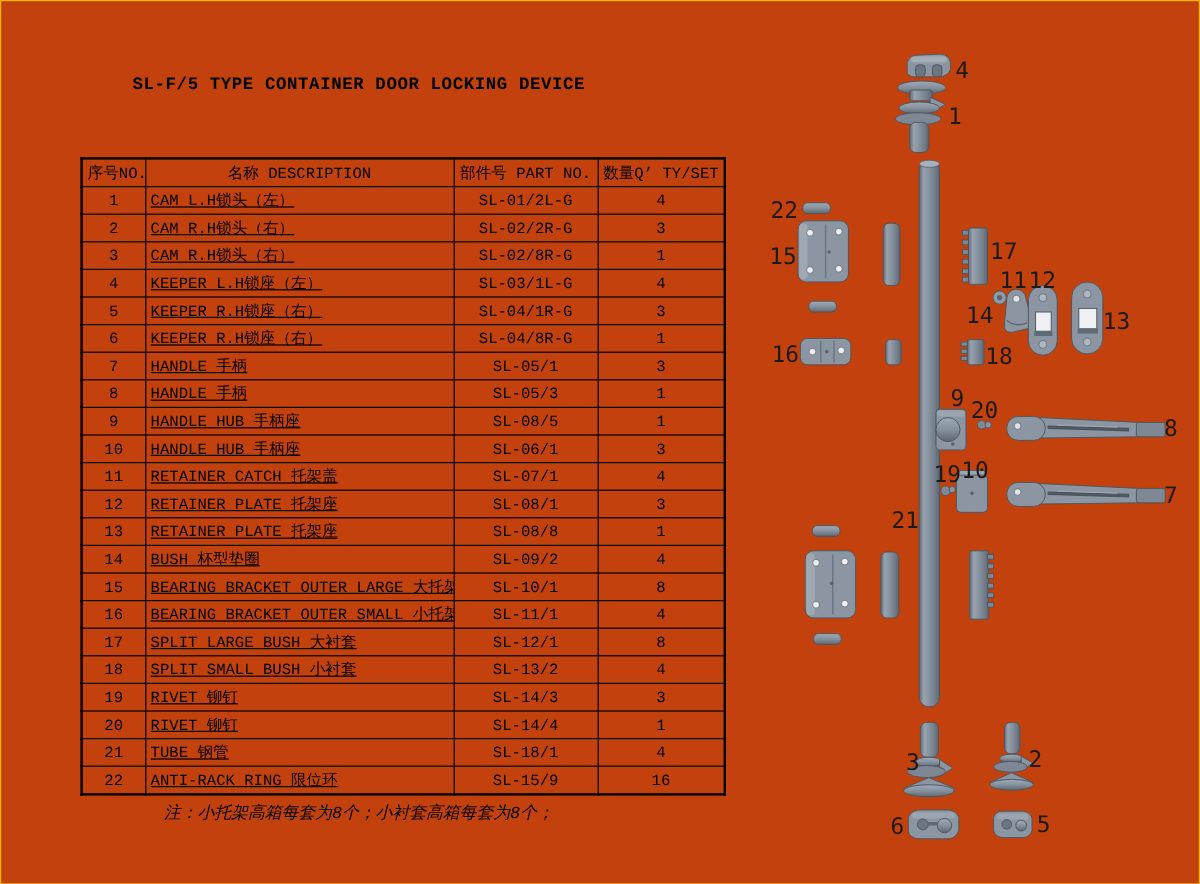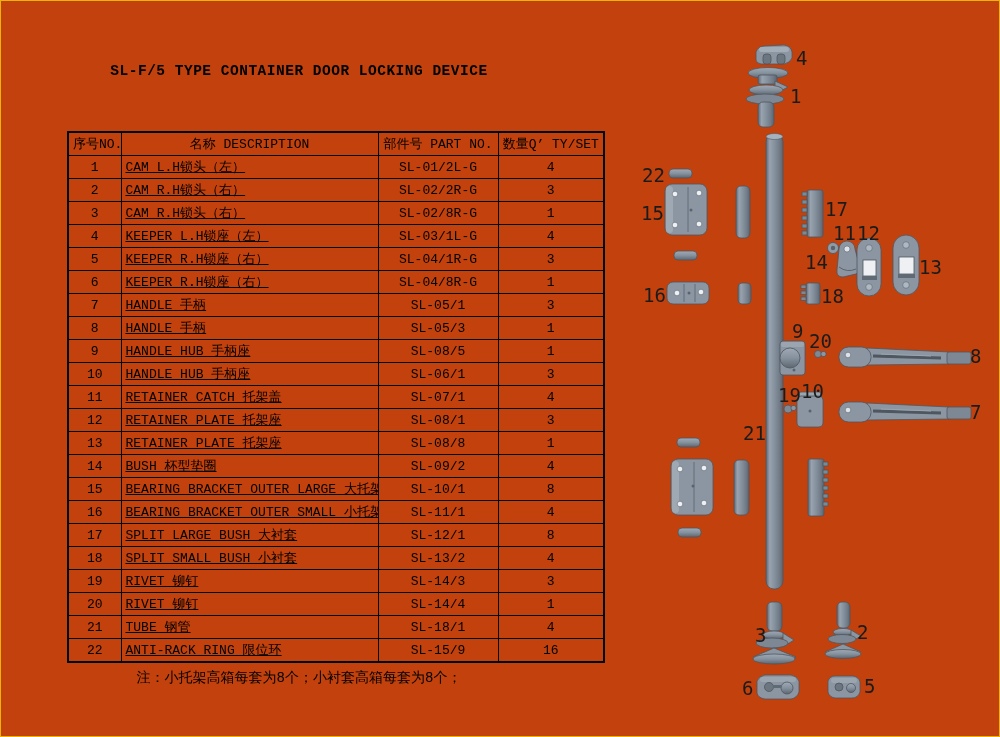--- a/index.html
+++ b/index.html
@@ -27,21 +27,21 @@
     border:1px solid #000;height:22px;padding:0 4px;
     overflow:hidden;white-space:nowrap;font-weight:400;
   }
   table.parts-table{border:2px solid #000;}
   table.parts-table th{text-align:center;}
   table.parts-table td{text-align:center;}
   table.parts-table td.c-desc{text-align:left;text-decoration:underline;}
   col.c1{width:53px;} col.c2{width:257px;} col.c3{width:120px;} col.c4{width:106px;}
   .note{
     position:absolute;left:0;top:668px;width:596px;text-align:center;
-    font-size:14px;white-space:nowrap;
+    font-size:14px;white-space:nowrap;font-style:italic;
   }
   svg.diagram{position:absolute;left:600px;top:0;}
   svg.diagram text{
     font-family:"DejaVu Sans Mono","Liberation Mono",monospace;
     font-size:19px;fill:#1b1b1b;
   }
   .part{stroke:#4e5760;stroke-width:.8;}
 </style>
 </head>
 <body>

